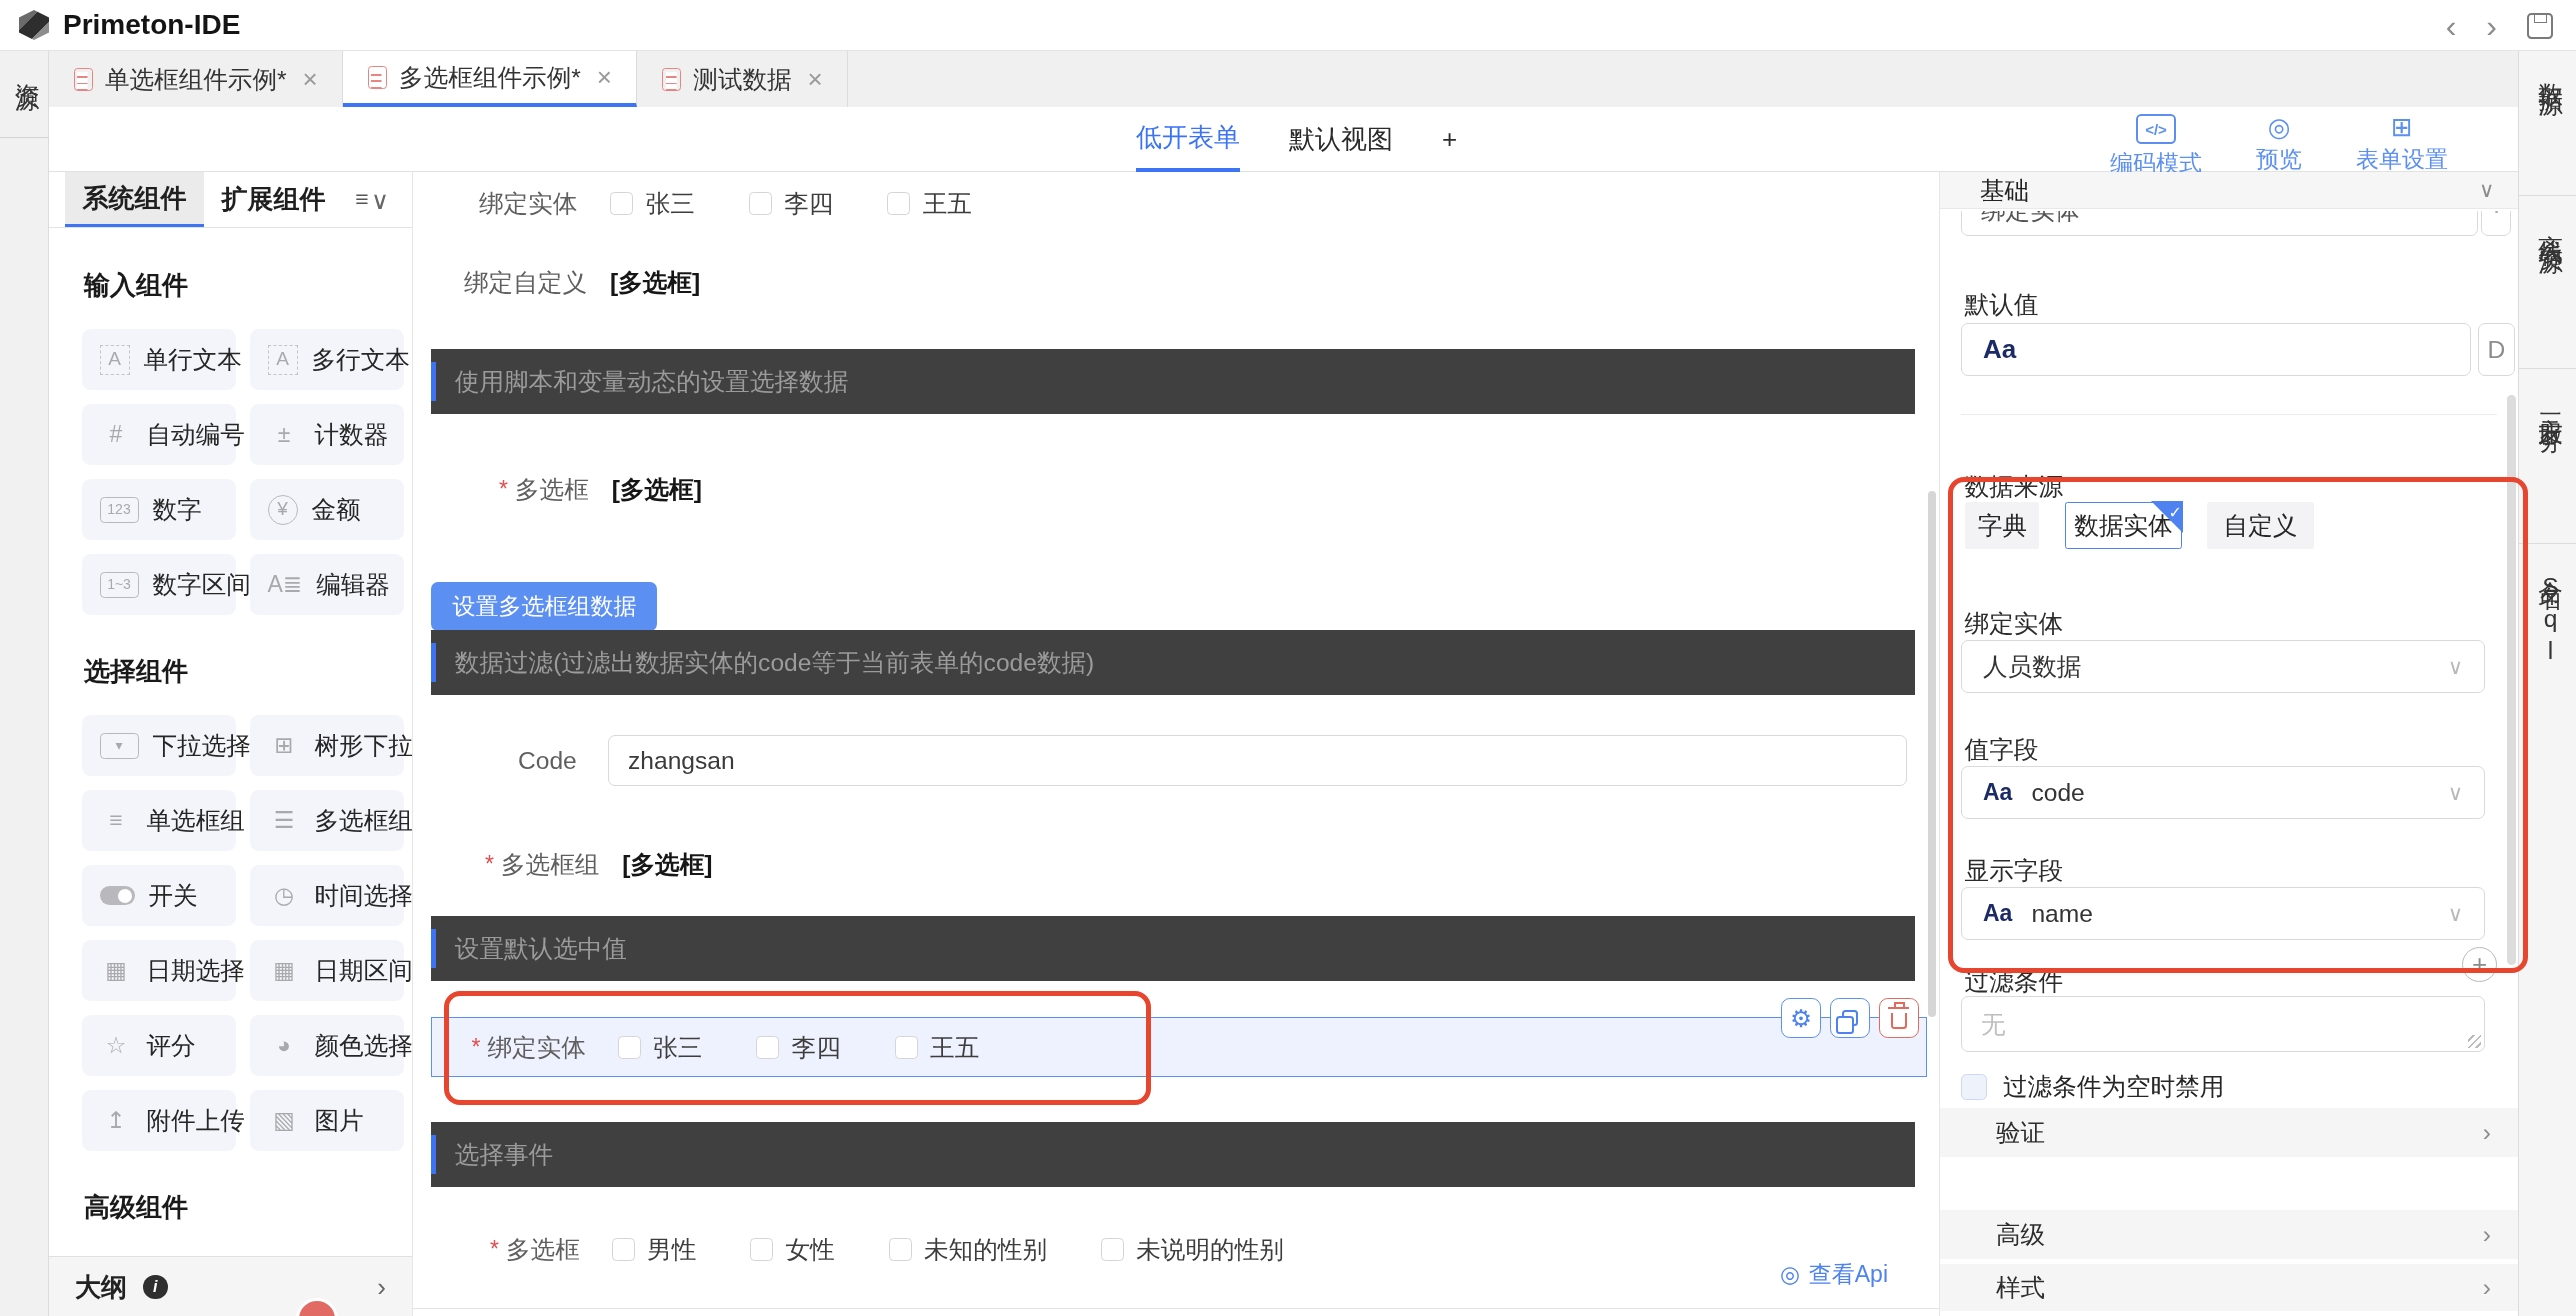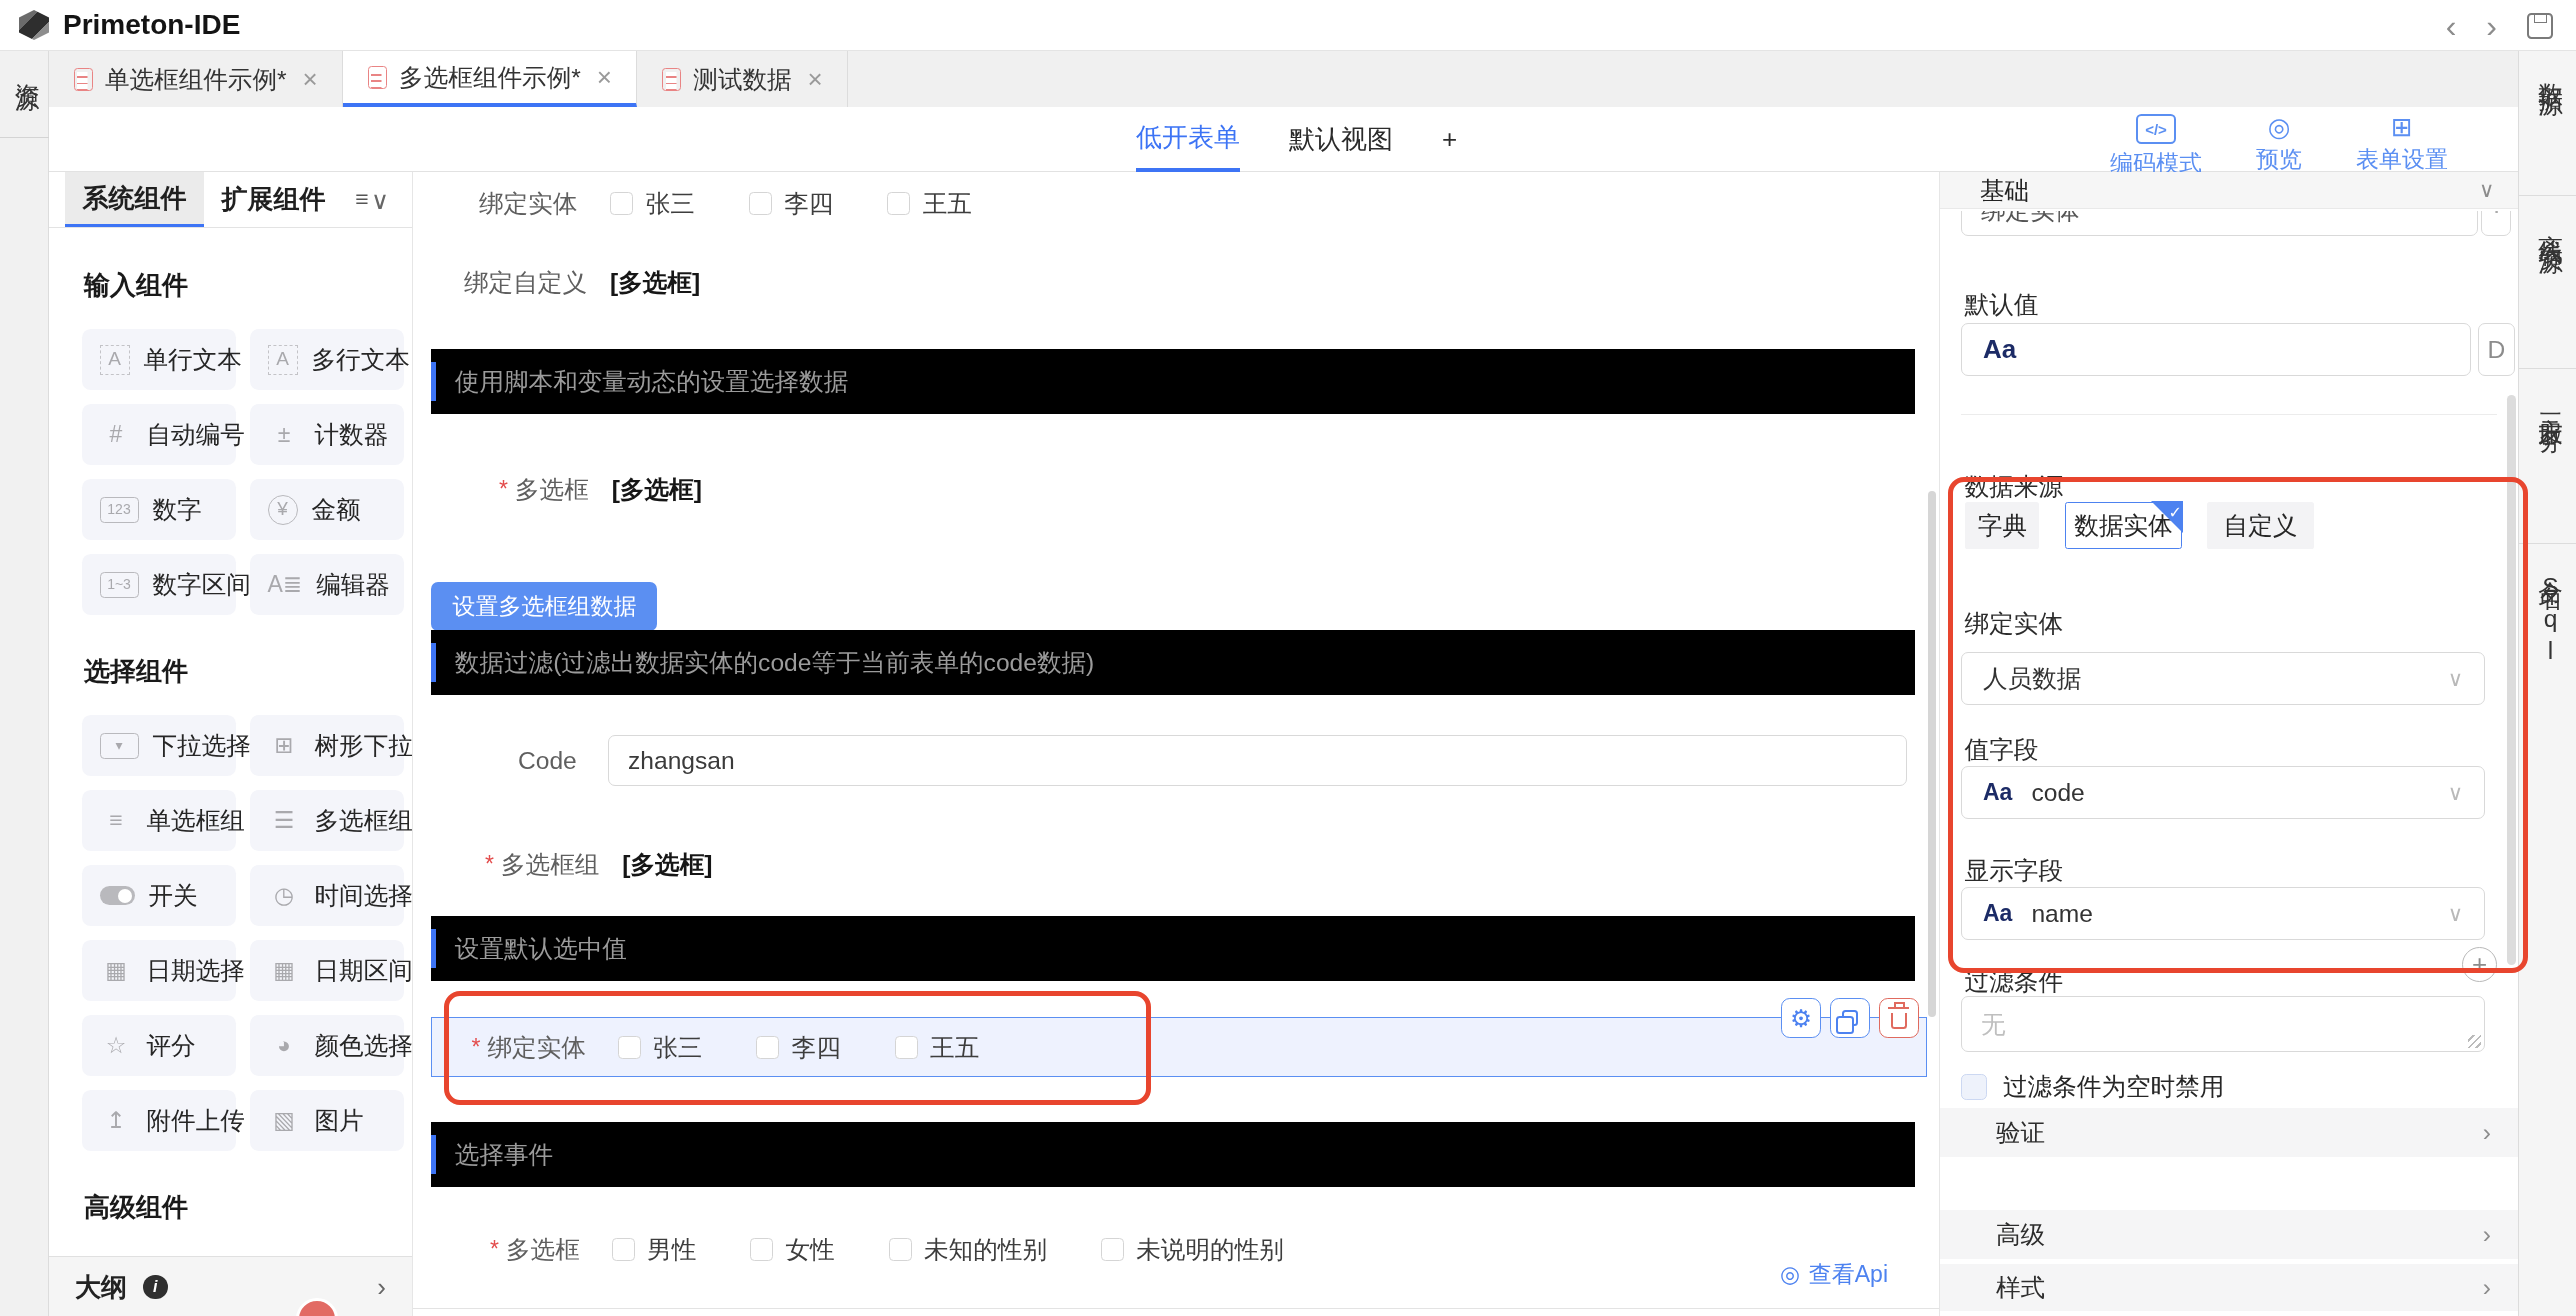--- a/index.html
+++ b/index.html
@@ -78,21 +78,21 @@
   .canvas { left:412px; top:172px; width:1527px; height:1145px; background:#fff; border-left:0.9px solid #e6e6e6; overflow:hidden; }
   .canvas:after { content:""; position:absolute; left:0; top:1136px; width:100%; border-top:1.8px solid #e3e3e3; }
   .frow { position:absolute; display:flex; align-items:center; }
   .flabel { color:#5f5f5f; }
   .ftag { font-weight:bold; color:#161616; margin-left:23px; }
   .req { color:#e34d4d; margin-right:7px; font-size:23px; }
   .ckrow { display:flex; align-items:center; }
   .ck { width:23px; height:23px; border:1.8px solid #d5d5d5; border-radius:4.4px; background:#fff; }
   .cklab { margin-left:12.3px; color:#3d3d3d; }
   .ckgap { width:54px; }
-  .secbar { position:absolute; left:17.5px; width:1484px; height:65px; background:#000000; display:flex; align-items:center; }
+  .secbar { position:absolute; left:17.5px; width:1484px; height:65px; background:#404040; display:flex; align-items:center; }
   .secbar:before { content:""; width:5.3px; height:39px; background:#3d74f5; margin-right:19px; }
   .sectxt { color:#9b9b9b; font-size:24.6px; }
   .bluebtn { position:absolute; background:#5b8ff2; color:#fff; border:none; border-radius:7px; font-size:23px; cursor:pointer; }
   .cinput { position:absolute; border:1.8px solid #d9d9d9; border-radius:7px; background:#fff; display:flex; align-items:center;
             padding-left:19px; color:#333; }
   .selrow { position:absolute; background:#eef2fe; border:1.8px solid #5b8ff2; display:flex; align-items:center; cursor:pointer; }
   .actbtns { position:absolute; display:flex; gap:8.8px; }
   .actb { width:40px; height:40px; border-radius:8.8px; background:#fff; display:flex; align-items:center; justify-content:center; cursor:pointer; }
   .actb.blue { border:1.8px solid #5b8ff2; color:#4d82f0; font-size:24.6px; }
   .actb.red  { border:1.8px solid #e06a5e; }
@@ -460,21 +460,21 @@
     <div class="seg" style="left:25.4px; top:330px; width:74px;">字典</div>
     <div class="seg sel" style="left:125px; top:330px; width:117px;">
       <span>数据实体</span>
       <span class="ribbon">
           <span class="ck2">✓</span>
         </span>
     </div>
     <div class="seg" style="left:267px; top:330px; width:107px;">自定义</div>
 
     <div class="ilabel" style="top:435px;">绑定实体</div>
-    <div class="isel" style="left:21px; top:480px; width:524px;">
+    <div class="isel" style="left:21px; top:468px; width:524px;">
       <span>人员数据</span>
       <span class="chev">∨</span>
     </div>
 
     <div class="ilabel" style="top:561px;">值字段</div>
     <div class="isel" style="left:21px; top:594px; width:524px;">
       <span class="aa">Aa</span>
       <span>code</span>
       <span class="chev">∨</span>
     </div>

